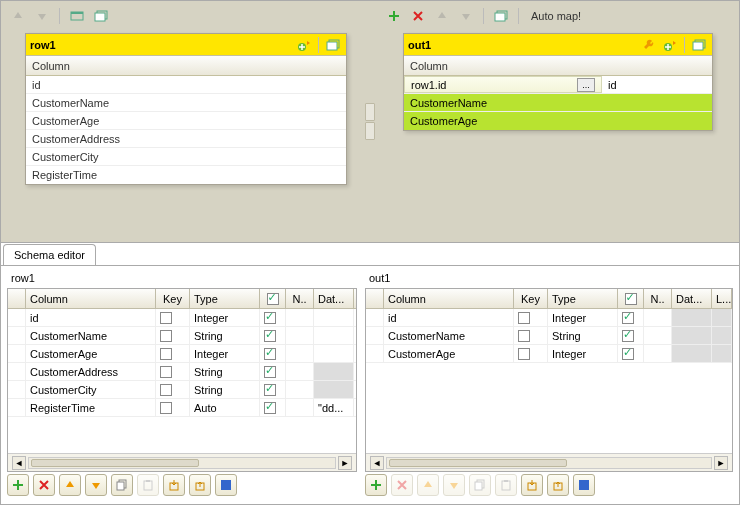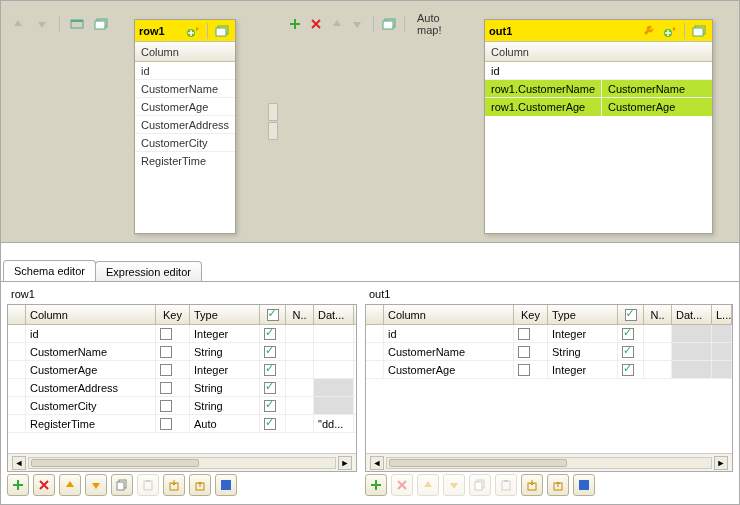--- a/index.html
+++ b/index.html
@@ -1,21 +1,21 @@
 <!DOCTYPE html>
 <html><head>
 <meta charset="utf-8">
 <style>
   * { box-sizing: border-box; font-family: Tahoma, Arial, sans-serif; font-size: 11px; }
   body { margin: 0; background: #fff; width: 740px; height: 505px; overflow: hidden; }
   .root { width: 740px; height: 505px; border: 1px solid #aaa; display: flex; flex-direction: column; }
   .upper { height: 242px; display: flex; background: #d6d3c3; border-bottom: 1px solid #aaa; }
   .splitter { width: 14px; background: #d6d3c3; display: flex; flex-direction: column; gap: 1px; justify-content: center; align-items: center; }
   .splitter div { width: 10px; height: 18px; background: #e8e6dc; border: 1px solid #bdb9a4; border-radius: 1px; }
-  .panel-wrap { flex: 1; padding: 12px 4px 8px 4px; display: flex; flex-direction: row; position: relative; }
+  .panel-wrap { flex: 1; padding: 4px 4px 8px 4px; display: flex; flex-direction: column; position: relative; }
   .toolbar { height: 22px; display: flex; align-items: center; gap: 6px; padding: 0 4px; }
   .tb-sep { width: 1px; height: 16px; background: #bbb; margin: 0 2px; }
   .tb-btn { width: 18px; height: 18px; display: inline-flex; align-items: center; justify-content: center; cursor: pointer; color: #555; }
   .tb-btn.dis { opacity: 0.35; cursor: default; }
   .tb-text { padding-left: 4px; color: #333; }
   .box { margin: 6px 12px 0 20px; background: #fff; border: 1px solid #a8a395; box-shadow: 2px 2px 4px rgba(0,0,0,.15); position: relative; }
   .box-right { margin-left: 22px; margin-right: 22px; }
   .box-hdr { height: 22px; background: #ffe600; display: flex; align-items: center; justify-content: space-between; padding: 0 4px; border-bottom: 1px solid #c4c09f; }
   .box-hdr .title { font-weight: bold; }
   .hdr-tools { display: flex; gap: 3px; align-items: center; }
@@ -30,21 +30,21 @@
   .row-pair:last-child { border-bottom: none; }
   .row-pair .c1 { flex: 1; padding: 0 6px; display:flex; align-items:center; border-right:1px solid #eee;}
   .row-pair .c2 { width: 110px; padding: 0 6px; display:flex; align-items:center;}
   .row-pair.sel .c1 { background: linear-gradient(#fbfced,#f4f5d9); border: 1px solid #d6d8b6; }
   .row-pair.map { background: #b8e330; }
   .row-pair .dots { width: 18px; height: 14px; border: 1px solid #999; background: #eee; font-size: 9px; text-align:center; line-height:12px; margin-left:auto; cursor:pointer;}
   
   .map-lines { position: absolute; left: 0; right: 0; top: 0; height: 240px; pointer-events: none; z-index: 5; }
   
   .lower { flex: 1; display: flex; flex-direction: column; background: #fff; }
-  .tabs { height: 22px; display: flex; align-items: flex-end; padding-left: 2px; margin-top: 16px; }
+  .tabs { height: 22px; display: flex; align-items: flex-end; padding-left: 2px; margin-top: 0; gap: 36px; }
   .tab { height: 20px; padding: 0 10px; border: 1px solid #aaa; border-bottom: none; border-radius: 4px 4px 0 0; background: linear-gradient(#fff,#eee); display:flex; align-items:center; margin-right:-1px; position:relative; }
   .tab.active { background: #fff; z-index:2; height:21px; }
   .tab-strip-line { height:1px; background:#aaa; }
   .schema-body { flex: 1; display: flex; gap: 8px; padding: 4px 6px 6px 6px; }
   .schema-col { flex: 1; display: flex; flex-direction: column; border: 0; }
   .schema-title { height: 18px; padding: 2px 4px; }
   .grid { flex: 1; border: 1px solid #aaa; background: #fff; display:flex; flex-direction:column; }
   .grid-hdr { height: 20px; display:flex; background: linear-gradient(#fdfdfb,#eae6d7); border-bottom:1px solid #c0bca7; }
   .gh { border-right: 1px solid #c0bca7; padding: 0 4px; display:flex; align-items:center; white-space:nowrap; overflow:hidden; text-overflow:ellipsis;}
   .gw-col { width: 130px; } .gw-key { width: 34px; justify-content:center; } .gw-type { width: 70px; }
@@ -191,36 +191,34 @@
                   <rect x="1" y="3" width="10" height="8" fill="#fff" stroke="#5a8"></rect>
                 </svg>
               </span>
           </span>
         </div>
         <div class="col-hdr two">
           <div class="c2">Column</div>
         </div>
         <div class="row-list" id="right-rows">
             <div class="row-pair sel">
+              <div class="c1">
+                <span>row1.id</span>
+                <span class="dots">...</span>
+              </div>
               <div class="c2">
                 <span>id</span>
               </div>
             </div>
             <div class="row-pair map">
-              <div class="c1">
-                <span>row1.CustomerName</span>
-              </div>
               <div class="c2" style="background: rgb(184, 227, 48);">
                 <span>CustomerName</span>
               </div>
             </div>
             <div class="row-pair map">
-              <div class="c1">
-                <span>row1.CustomerAge</span>
-              </div>
               <div class="c2" style="background: rgb(184, 227, 48);">
                 <span>CustomerAge</span>
               </div>
             </div>
           </div>
       </div>
     </div>
 
     <svg class="map-lines" id="map-lines">
         <path d="M316 104 C 356 104 370 104 410 104" stroke="#cccc00" stroke-width="1.5" fill="none"></path>
@@ -231,21 +229,20 @@
         <circle cx="410" cy="122" r="2.5" fill="#cccc00"></circle>
         <path d="M316 140 C 356 140 370 140 410 140" stroke="#cccc00" stroke-width="1.5" fill="none"></path>
         <circle cx="316" cy="140" r="2.5" fill="#cccc00"></circle>
         <circle cx="410" cy="140" r="2.5" fill="#cccc00"></circle>
       </svg>
   </div>
 
   <div class="lower">
     <div class="tabs">
       <div class="tab active">Schema editor</div>
-      <div class="tab">Expression editor</div>
     </div>
     <div class="tab-strip-line"></div>
     <div class="schema-body">
 
       <div class="schema-col">
         <div class="schema-title">row1</div>
         <div class="grid">
           <div class="grid-hdr">
             <div class="gh" style="width:18px"></div>
             <div class="gh gw-col">Column</div>

